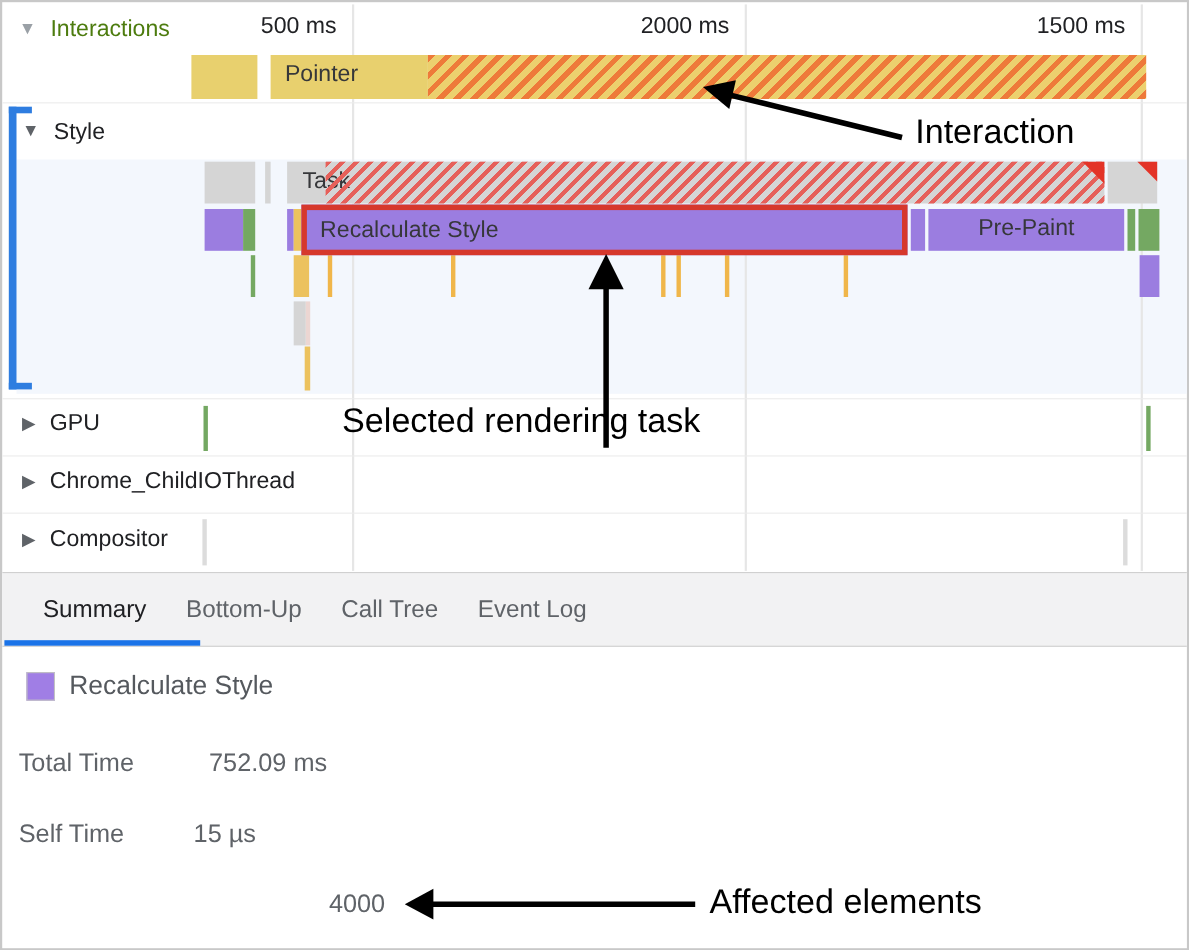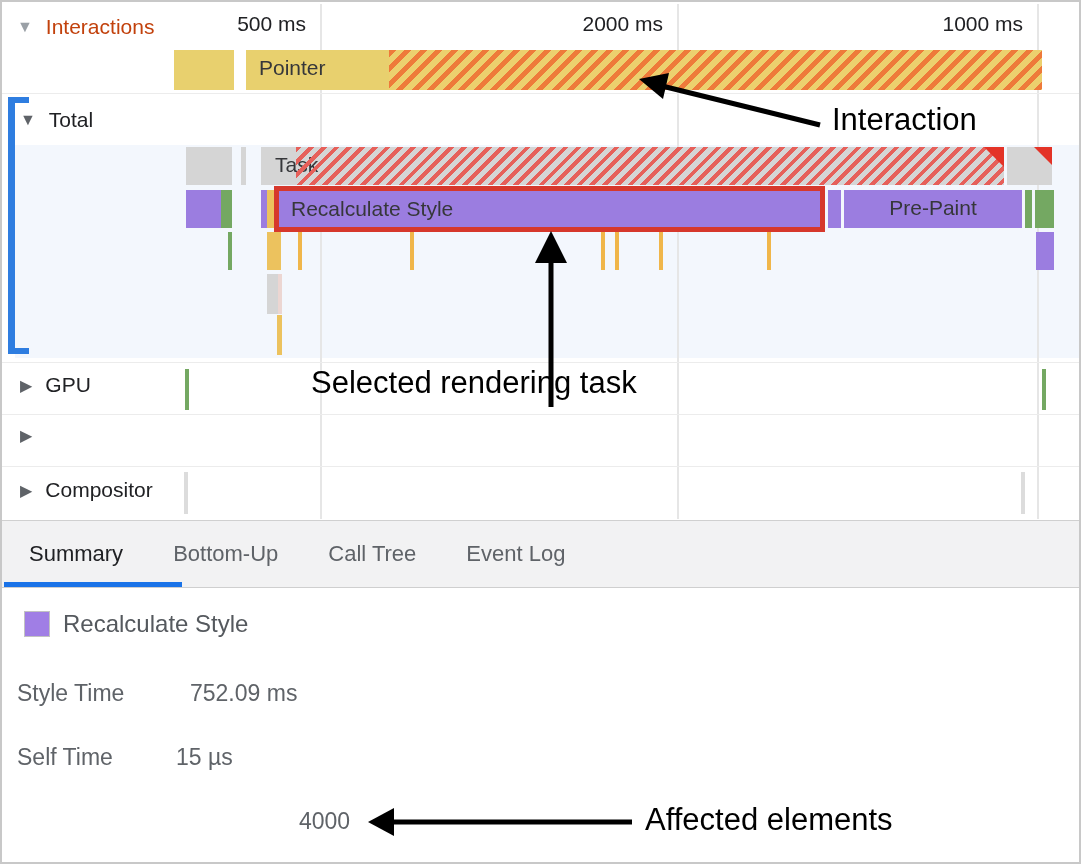--- a/index.html
+++ b/index.html
@@ -12,35 +12,35 @@
   
   .gridline{position:absolute;top:2px;height:515px;width:2px;background:#e6e6e6;z-index:1;}
   .divider{position:absolute;left:0;width:100%;height:1px;background:#ececec;z-index:2;}
   .ruler-label{position:absolute;top:10px;font-size:21px;color:#202124;white-space:nowrap;z-index:3;text-align:center;}
   .flame-bg{position:absolute;left:13px;top:143px;width:1066px;height:213px;background:#f3f7fd;z-index:0;}
   .bracket{position:absolute;background:#2e7de0;z-index:4;}
   .track-header{position:absolute;display:flex;align-items:center;gap:13px;z-index:5;white-space:nowrap;}
   .tri{font-size:16px;color:#5f6368;}
   .tri.lt{color:#9aa0a6;}
   .track-label{font-size:21px;color:#202124;}
-  .track-label.lt{color:#c2410c;}
+  .track-label.lt{color:#4d7c0f;}
   
   .bar{position:absolute;z-index:6;margin-left:17px;}
   .bar-label{display:block;height:100%;font-size:21px;color:#36373a;line-height:1.75;white-space:nowrap;overflow:hidden;}
   .bar-label.center{text-align:center;}
   .bar.selected{border:5px solid #d6382c;z-index:7;}
   .bar.selected .bar-label{line-height:1.7;}
   .hatch-orange{background:repeating-linear-gradient(135deg,#ee7a3a 0 5px,#ecd06e 5px 11px);}
   .hatch-red{position:absolute;top:0;bottom:0;right:0;
     background:repeating-linear-gradient(135deg,#e6605a 0 4px,rgba(230,96,90,0) 4px 9px);}
   .corner{position:absolute;top:0;right:0;width:0;height:0;z-index:8;}
   
   .tabbar{position:absolute;left:0;top:518px;width:100%;height:68px;background:#f2f2f3;
     border-top:1px solid #d0d0d0;border-bottom:1px solid #cfcfcf;
-    display:flex;align-items:center;padding-left:27px;gap:50px;z-index:9;}
+    display:flex;align-items:center;padding-left:37px;gap:36px;z-index:9;}
   .tab{font-size:22px;color:#5f6368;cursor:default;white-space:nowrap;}
   .tab.selected{color:#202124;}
   .tab-underline{position:absolute;left:2px;top:580px;width:178px;height:5px;background:#1a73e8;z-index:10;}
   
   .summary-title-row{position:absolute;left:22px;top:608px;display:flex;align-items:center;gap:13px;z-index:9;}
   .swatch{width:26px;height:26px;background:#a07ee5;border:1px solid #c2c2c2;}
   .summary-title{font-size:24px;color:#55595e;}
   .sum-row{position:absolute;height:32px;z-index:9;font-size:23px;color:#5f6368;white-space:nowrap;}
   .sum-row .lbl{position:absolute;left:15px;}
   .sum-row .val{position:absolute;}
@@ -60,47 +60,48 @@
 <div class="canvas">
 
   <div id="gridlines">
       <div class="gridline" style="left: 318px;"></div>
       <div class="gridline" style="left: 675px;"></div>
       <div class="gridline" style="left: 1035px;"></div>
     </div>
   <div id="ruler">
       <span class="ruler-label" style="right: 773px;">500 ms</span>
       <span class="ruler-label" style="right: 416px;">2000 ms</span>
-      <span class="ruler-label" style="right: 56px;">1000 ms</span>
+      <span class="ruler-label" style="right: 56px;">1500 ms</span>
     </div>
 
   <div class="flame-bg"></div>
   <div class="bracket" style="left:6px;top:95px;width:7px;height:257px;"></div>
   <div class="bracket" style="left:6px;top:95px;width:21px;height:6px;"></div>
   <div class="bracket" style="left:6px;top:346px;width:21px;height:6px;"></div>
 
   <div class="divider" style="top:91px;"></div>
   <div class="divider" style="top:360px;"></div>
   <div class="divider" style="top:412px;"></div>
   <div class="divider" style="top:464px;"></div>
 
   <div class="track-header" style="left:15px;top:13px;">
     <span class="tri lt">▼</span>
     <span class="track-label lt">Interactions</span>
   </div>
   <div class="track-header" style="left:18px;top:106px;">
     <span class="tri">▼</span>
-    <span class="track-label">Total</span>
+    <span class="track-label">Style</span>
   </div>
   <div class="track-header" style="left:18px;top:371px;">
     <span class="tri">▶</span>
     <span class="track-label">GPU</span>
   </div>
   <div class="track-header" style="left:18px;top:424px;">
     <span class="tri">▶</span>
+    <span class="track-label">Chrome_ChildIOThread</span>
   </div>
   <div class="track-header" style="left:18px;top:476px;">
     <span class="tri">▶</span>
     <span class="track-label">Compositor</span>
   </div>
 
   <div id="bars">
       <div class="bar" style="left: 155px; top: 48px; width: 60px; height: 40px; background: rgb(232, 208, 110);"></div>
       <div class="bar" style="left: 227px; top: 48px; width: 143px; height: 40px; background: rgb(232, 208, 110);">
         <span class="bar-label" style="padding-left: 13px;">Pointer</span>
@@ -154,21 +155,21 @@
     <span class="tab">Call Tree</span>
     <span class="tab">Event Log</span>
   </div>
   <div class="tab-underline"></div>
 
   <div class="summary-title-row">
     <span class="swatch"></span>
     <span class="summary-title">Recalculate Style</span>
   </div>
   <div class="sum-row" id="row-total">
-    <span class="lbl">Style Time</span>
+    <span class="lbl">Total Time</span>
     <span class="val">752.09 ms</span>
   </div>
   <div class="sum-row" id="row-self">
     <span class="lbl">Self Time</span>
     <span class="val">15 µs</span>
   </div>
   <div class="sum-row" id="row-elements">
     <span class="val">4000</span>
   </div>
 

